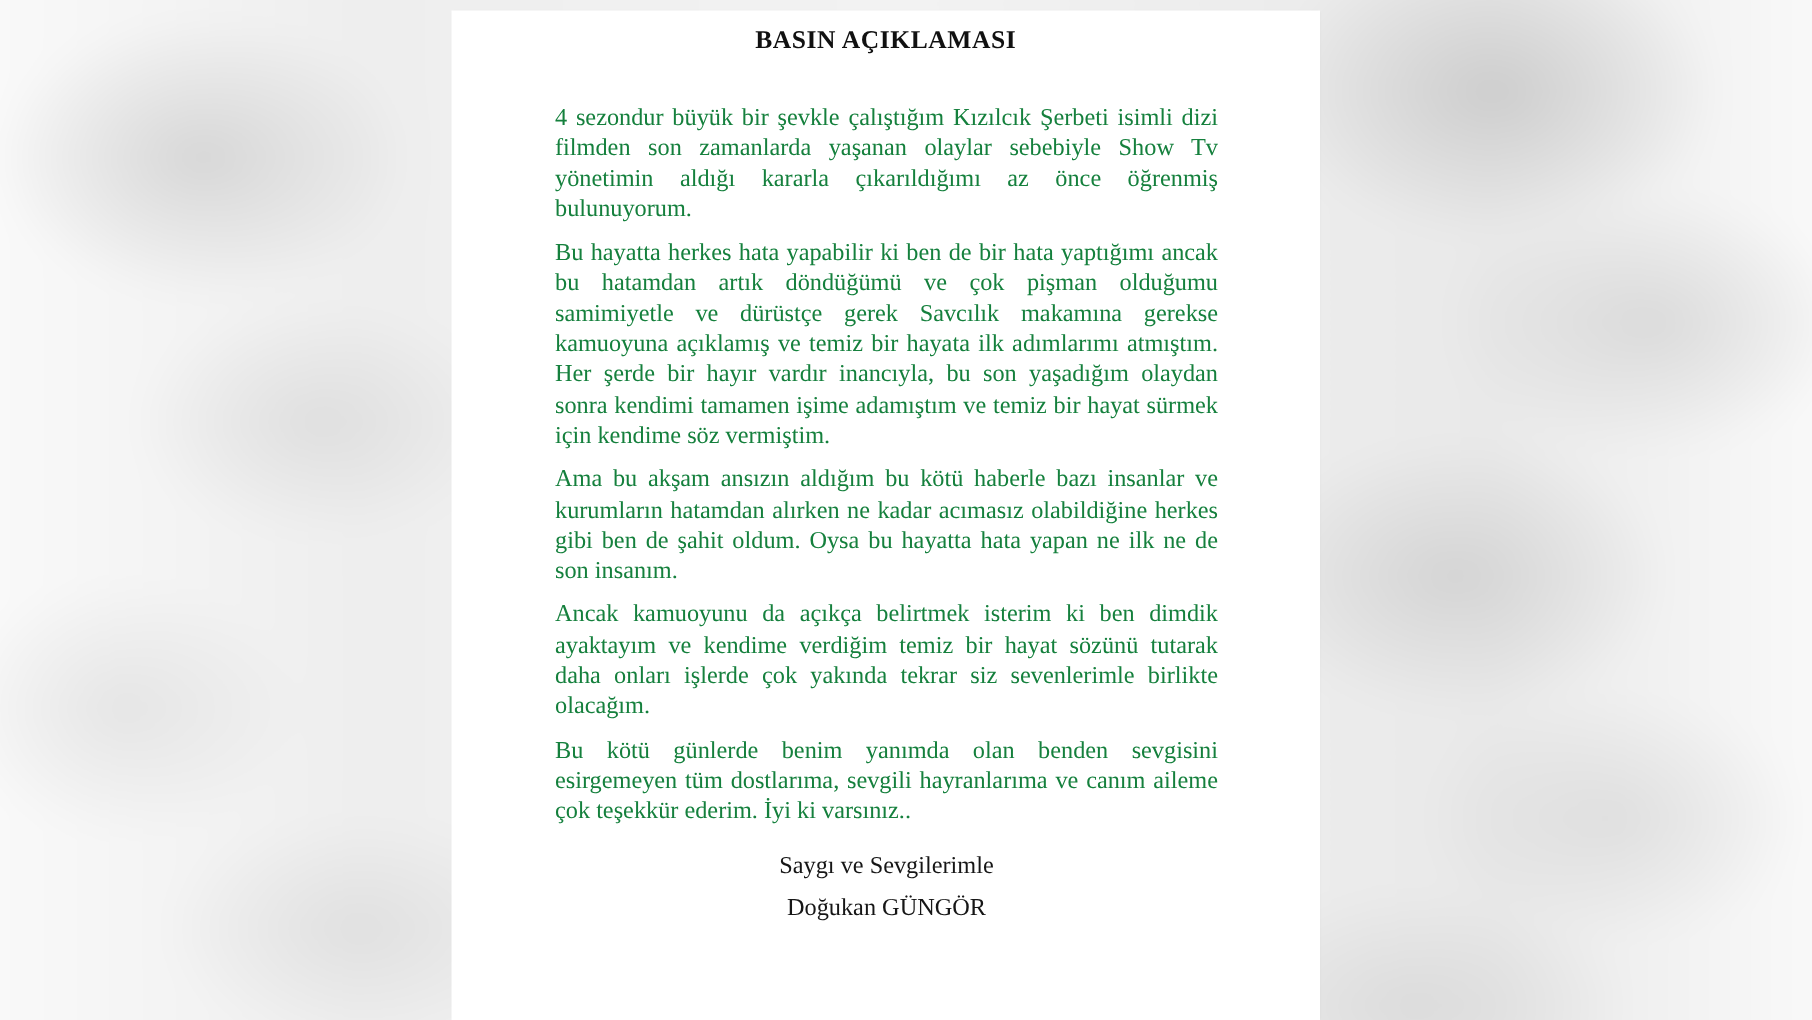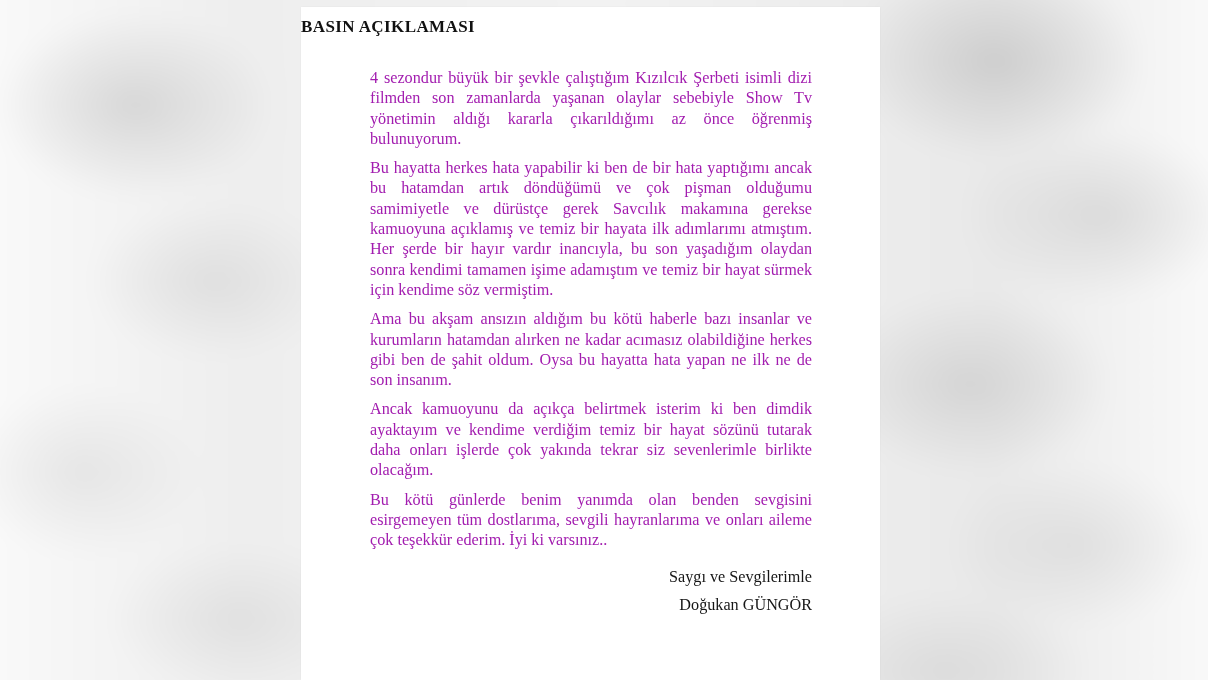--- a/index.html
+++ b/index.html
@@ -45,49 +45,50 @@
     width: 579px;
     height: 673px;
     background: #ffffff;
     box-shadow: 0 0 2px rgba(0,0,0,0.05);
     overflow: hidden;
   }
 
   #doc-title {
     margin: 0;
     padding-top: 10px;
+    text-align: center;
     font-size: 17px;
     font-weight: bold;
     letter-spacing: 0.4px;
     color: #111111;
     font-family: "Liberation Serif", "DejaVu Serif", serif;
   }
 
   #doc-body {
     margin: 0;
     padding: 31px 68px 0 69px;
   }
 
   .para {
     margin: 0 0 9px 0;
     font-size: 16.2px;
     line-height: 20.3px;
-    color: #a21caf;
+    color: #15803d;
     text-align: justify;
     text-justify: inter-word;
     hyphens: none;
   }
 
   .sign-line {
     margin: 0;
     padding-top: 7px;
     font-size: 16.2px;
     line-height: 20.3px;
     color: #161616;
-    text-align: right;
+    text-align: center;
   }
 
   #signature-block .sign-line + .sign-line {
     padding-top: 8px;
   }
 </style>
 </head>
 <body>
 
 <div id="backdrop"></div>
@@ -95,21 +96,21 @@
 <div id="page-sheet">
 
   <h1 id="doc-title">BASIN AÇIKLAMASI</h1>
 
   <div id="doc-body">
 
     <p class="para">4 sezondur büyük bir şevkle çalıştığım Kızılcık Şerbeti isimli dizi filmden son zamanlarda yaşanan olaylar sebebiyle Show Tv yönetimin aldığı kararla çıkarıldığımı az önce öğrenmiş bulunuyorum.</p>
     <p class="para">Bu hayatta herkes hata yapabilir ki ben de bir hata yaptığımı ancak bu hatamdan artık döndüğümü ve çok pişman olduğumu samimiyetle ve dürüstçe gerek Savcılık makamına gerekse kamuoyuna açıklamış ve temiz bir hayata ilk adımlarımı atmıştım. Her şerde bir hayır vardır inancıyla, bu son yaşadığım olaydan sonra kendimi tamamen işime adamıştım ve temiz bir hayat sürmek için kendime söz vermiştim.</p>
     <p class="para">Ama bu akşam ansızın aldığım bu kötü haberle bazı insanlar ve kurumların hatamdan alırken ne kadar acımasız olabildiğine herkes gibi ben de şahit oldum. Oysa bu hayatta hata yapan ne ilk ne de son insanım.</p>
     <p class="para">Ancak kamuoyunu da açıkça belirtmek isterim ki ben dimdik ayaktayım ve kendime verdiğim temiz bir hayat sözünü tutarak daha onları işlerde çok yakında tekrar siz sevenlerimle birlikte olacağım.</p>
-    <p class="para">Bu kötü günlerde benim yanımda olan benden sevgisini esirgemeyen tüm dostlarıma, sevgili hayranlarıma ve onları aileme çok teşekkür ederim. İyi ki varsınız..</p>
+    <p class="para">Bu kötü günlerde benim yanımda olan benden sevgisini esirgemeyen tüm dostlarıma, sevgili hayranlarıma ve canım aileme çok teşekkür ederim. İyi ki varsınız..</p>
 
     <div id="signature-block">
       <p class="sign-line">Saygı ve Sevgilerimle</p>
       <p class="sign-line">Doğukan GÜNGÖR</p>
     </div>
 
   </div>
 </div>
 
 </body></html>

